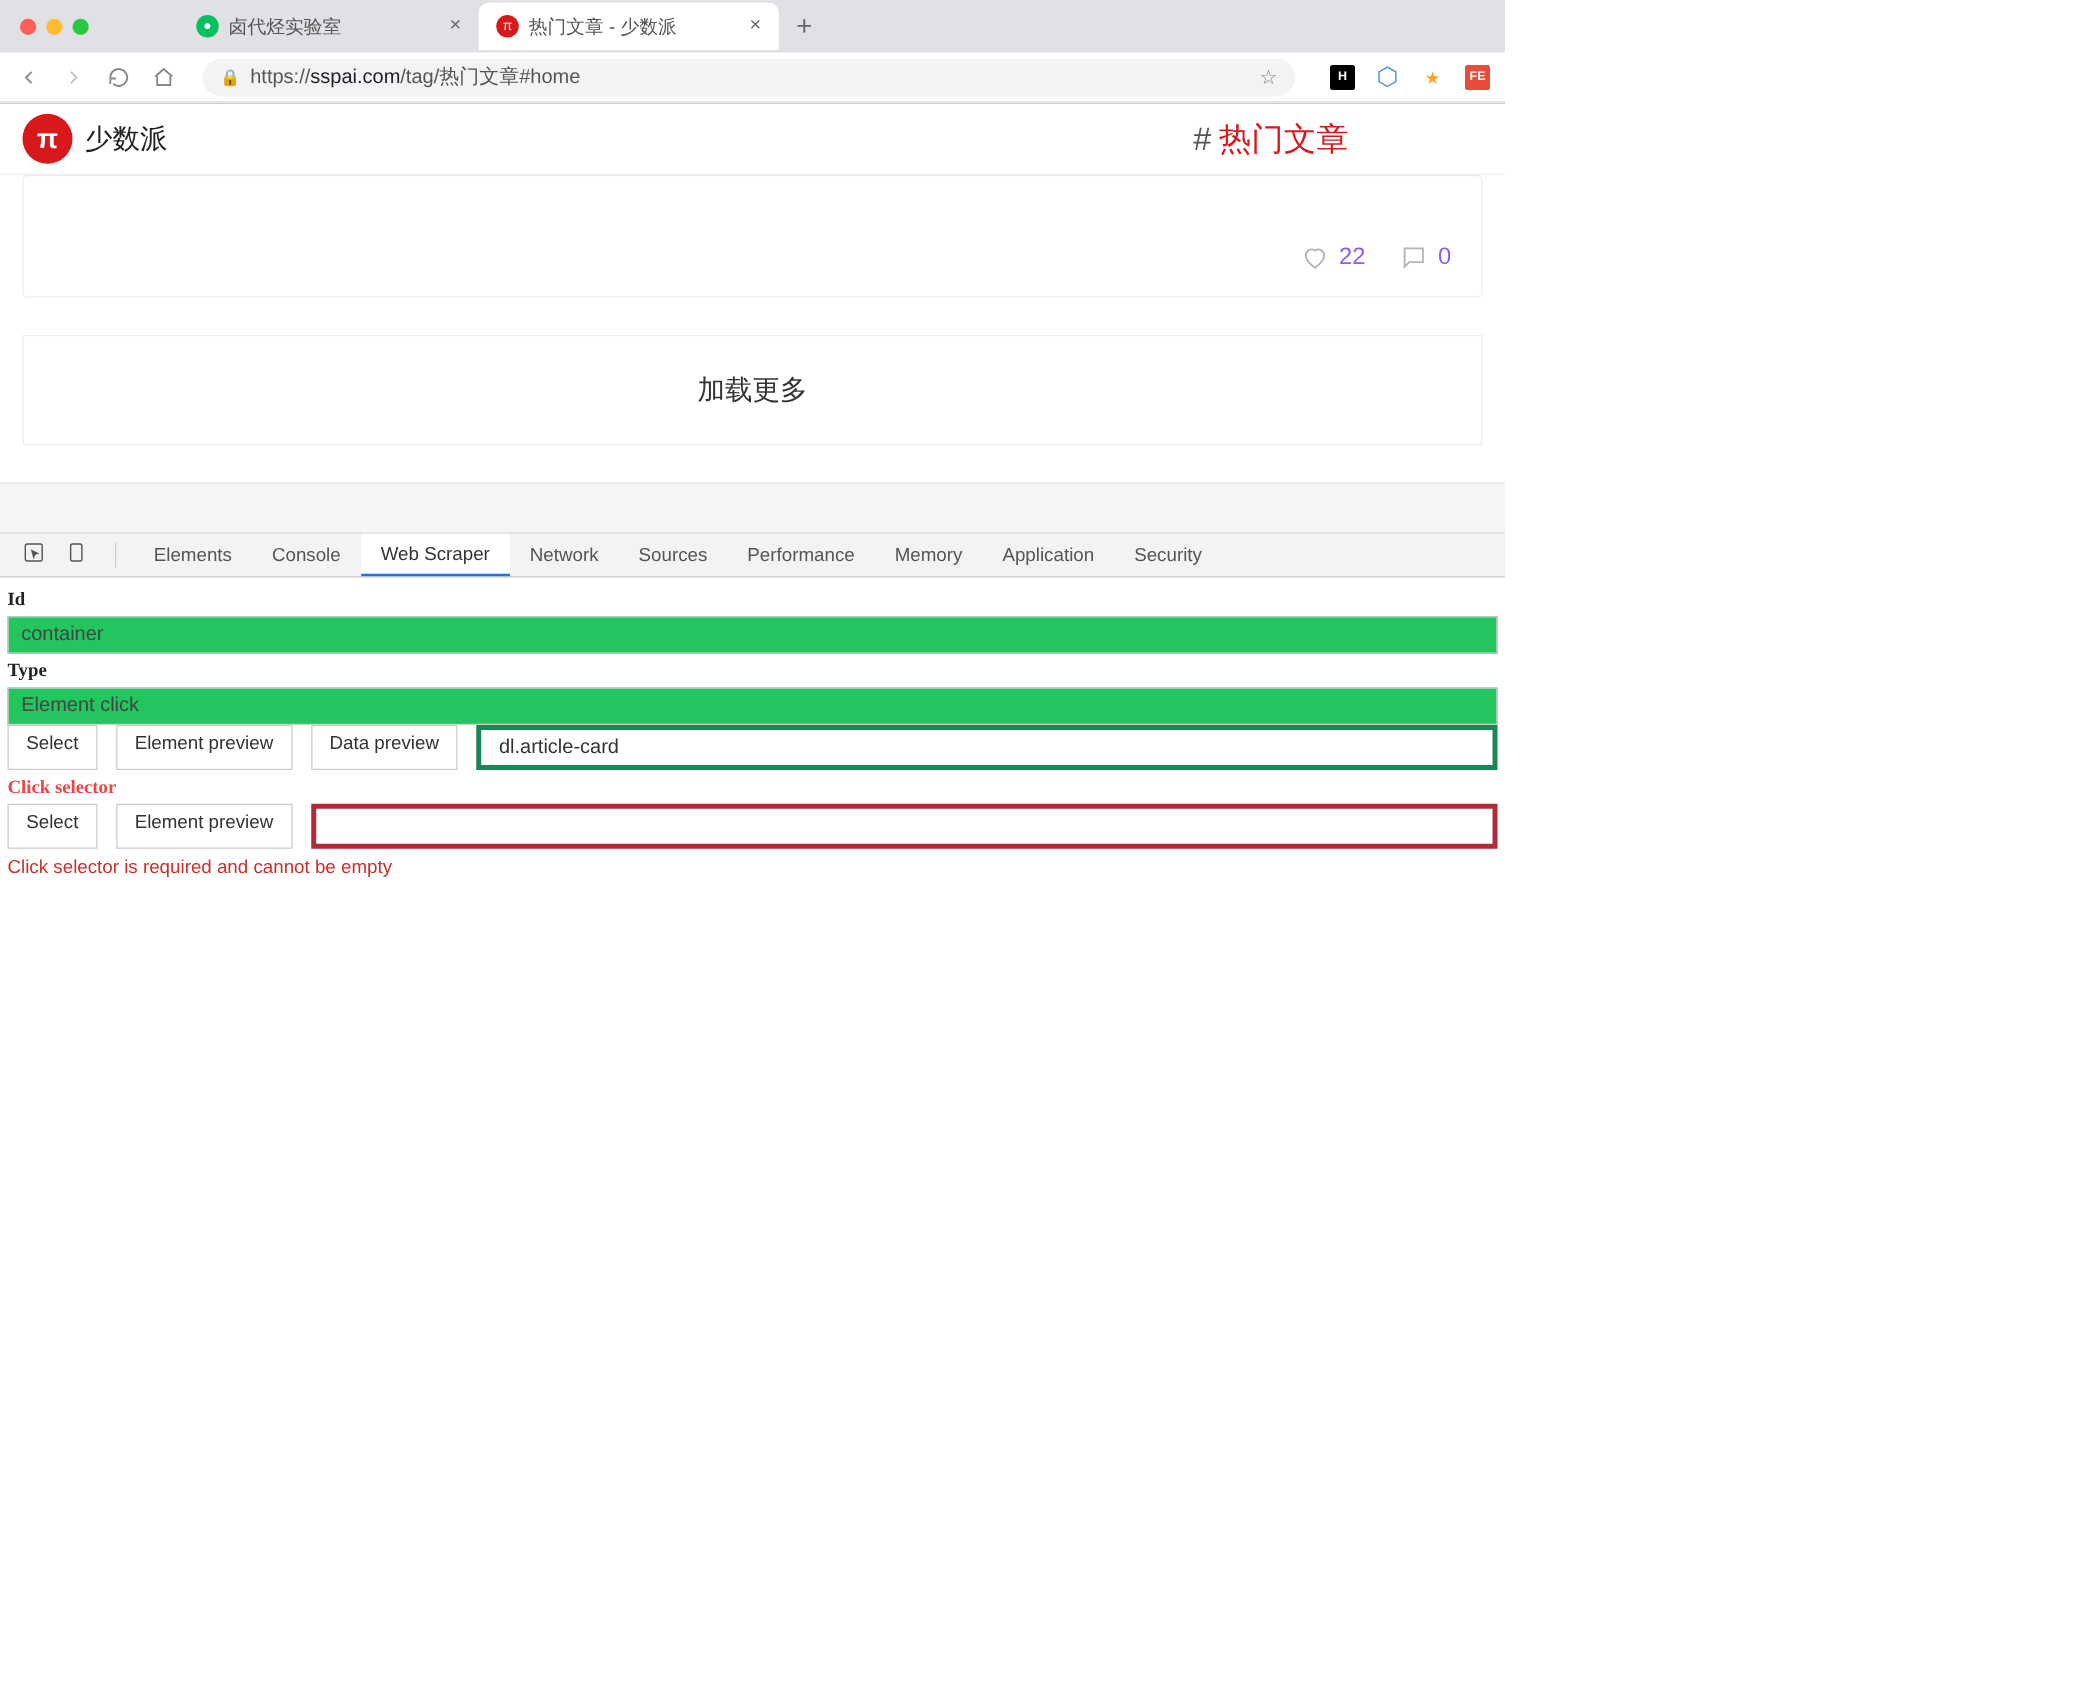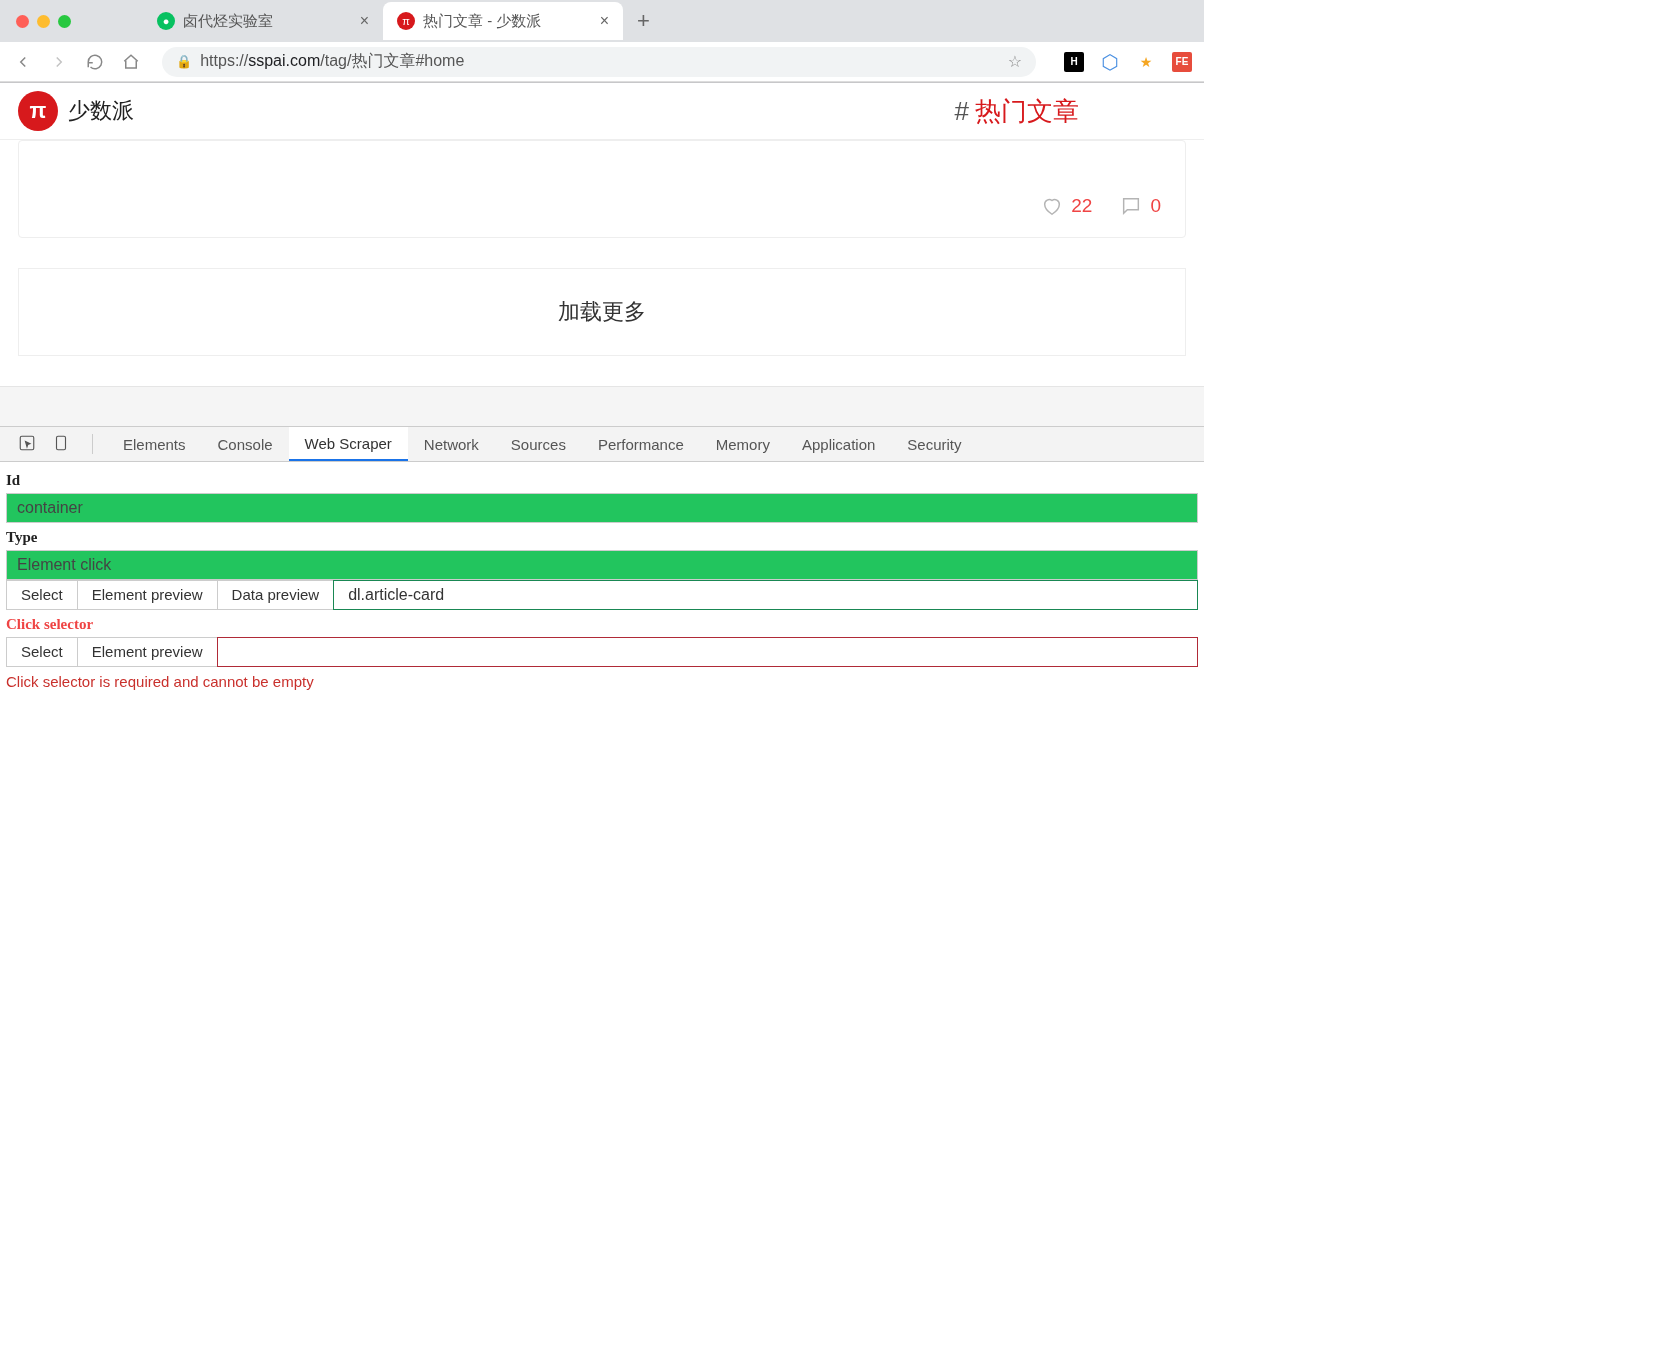--- a/index.html
+++ b/index.html
@@ -32,21 +32,21 @@
 .site-header { display:flex; align-items:center; padding:8px 18px; border-bottom:1px solid #eee; }
 .logo { display:flex; align-items:center; gap:10px; }
 .logo-badge { width:40px; height:40px; border-radius:50%; background:#d7191c; color:#fff; display:flex; align-items:center; justify-content:center; font-size:22px; font-weight:bold; }
 .logo-text { font-size:22px; color:#222; font-weight:500; }
 .hashtag { margin-left:auto; margin-right:107px; font-size:26px; color:#d7191c; font-weight:500; }
 .hashtag .hash{ color:#555; margin-right:6px; font-weight:400;}
 
 .page-body { padding:0 18px; }
 .card { border:1px solid #eee; border-radius:4px; padding:14px 24px 20px; margin-bottom:30px; background:#fff; }
 .card-text { color:#666; font-size:18px; line-height:1.7; }
-.card-meta { display:flex; justify-content:flex-end; gap:28px; margin-top:40px; color:#ef4444; font-size:19px; align-items:center;}
+.card-meta { display:flex; justify-content:flex-end; gap:28px; margin-top:40px; color:#8b5cf6; font-size:19px; align-items:center;}
 .meta-item { display:flex; align-items:center; gap:8px; }
 .meta-item svg { width:22px; height:22px; fill:none; stroke:#b4b4b4; stroke-width:1.6; }
 
 .load-more { border:1px solid #eee; text-align:center; padding:28px; font-size:22px; color:#333; cursor:pointer; }
 
 .gap-fill { height:40px; background:#f5f5f5; margin-top:30px; border-top:1px solid #e5e5e5;}
 
 
 .devtools { border-top:1px solid #ccc; background:#fff; }
 .dt-tabs { display:flex; align-items:center; height:35px; background:#f3f3f3; border-bottom:1px solid #ccc; padding:0 10px; gap:0; font-size:15px; color:#555; }
@@ -54,23 +54,23 @@
 .dt-tool-icon svg{width:18px;height:18px;stroke:currentColor;fill:none;stroke-width:1.5;}
 .dt-divider { width:1px; height:20px; background:#ccc; margin:0 14px; }
 .dt-tab { padding:0 16px; height:100%; display:flex; align-items:center; cursor:pointer; white-space:nowrap;}
 .dt-tab.active { color:#333; border-bottom:2px solid #1a73e8; background:#fff;}
 
 .dt-body { padding:4px 6px; }
 .form-label { font-size:15px; font-weight:600; color:#222; margin-top:6px; margin-bottom:4px;font-family:Liberation Serif, serif; }
 .form-label.green { color:#198754; }
 .form-label.red { color:#ef4444; }
 .form-input { width:100%; border:1px solid #ccc; height:30px; padding:0 10px; font-size:16px; color:#444; background:#22c55e; }
-.btn-row { display:flex; }
+.btn-row { display:flex;gap:16px; }
 .btn-row .btn { border:1px solid #ccc; padding:5px 14px; font-size:15px; color:#333; background:#fff; cursor:pointer; margin-right:-1px; }
-.btn-row .inline-input { flex:1; border:1px solid #ec4899; padding:5px 14px; font-size:16px; color:#333; }
+.btn-row .inline-input { flex:1; border:4px solid #ec4899; padding:5px 14px; font-size:16px; color:#333; }
 .btn-row.selector .inline-input { border-color:#198754; }
 .btn-row.click .inline-input { border-color:#b02a37; }
 .error-msg { color:#c9302c; font-size:15px; margin-top:6px; }
 </style>
 </head>
 <body>
 
 <div class="browser-chrome">
   <div class="tab-strip">
     <div class="traffic-lights">

